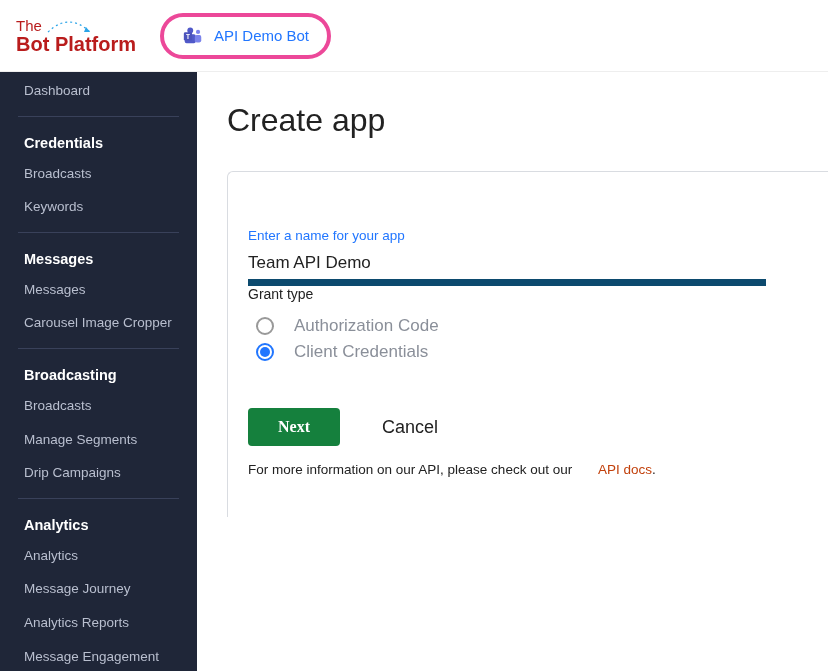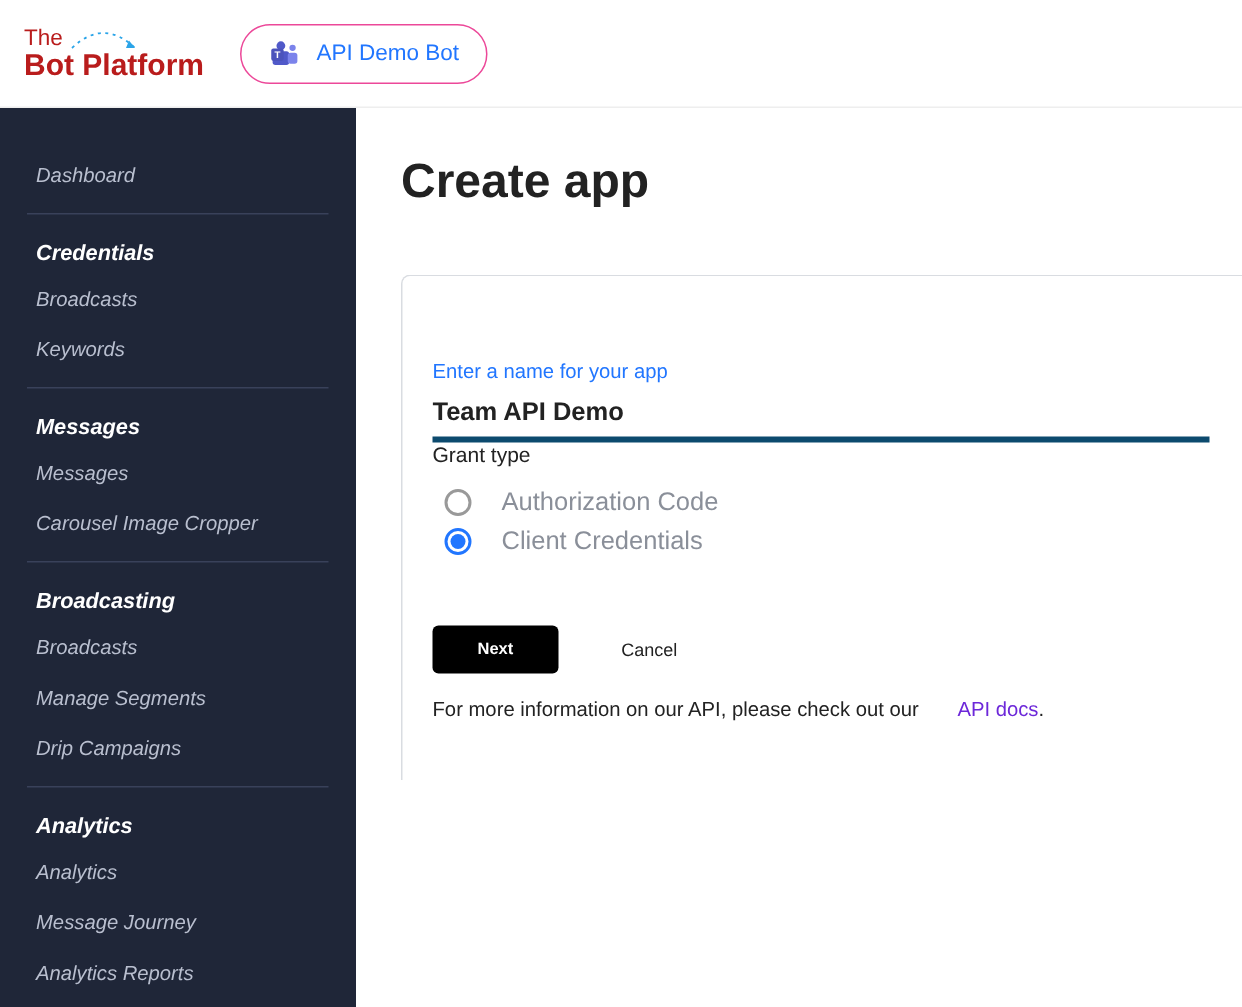--- a/index.html
+++ b/index.html
@@ -3,48 +3,48 @@
 <meta charset="utf-8">
 <style>
 * { box-sizing: border-box; margin: 0; padding: 0; }
 body { font-family: -apple-system, BlinkMacSystemFont, "Segoe UI", Helvetica, Arial, sans-serif; background: #fff; color: #222; width: 828px; height: 671px; overflow: hidden; }
 
 .topbar { height: 71px; display: flex; align-items: center; padding: 0 16px; gap: 24px; }
 .logo { display: flex; flex-direction: column; line-height: 1; font-weight: 600; font-size: 18px; color: #b91c1c; }
 .logo .line1 { font-size: 15px; font-weight: 400; display:flex; align-items:center; gap:4px;}
 .logo .line2 { font-size: 20px; font-weight: 800; }
 .logo-arc { width: 46px; height: 16px; display: inline-block; }
-.bot-chip { display: flex; align-items: center; gap: 10px; border: 1px solid #ec4899; border-radius: 28px; padding: 8px 18px; }
+.bot-chip { display: flex; align-items: center; gap: 10px; border: 4px solid #ec4899; border-radius: 28px; padding: 8px 18px; }
 .teams-icon { width: 22px; height: 22px; }
 .bot-chip-label { color: #2176ff; font-size: 15px; }
 
 .layout { display: flex; height: calc(671px - 71px); border-top: 1px solid #eee; }
-.sidebar { width: 237px; background: #1f2638; color: #c8ccd6; font-size: 14px; padding: 28px 0 0 0; overflow-y: auto; font-style: italic; }
+.sidebar { width: 197px; background: #1f2638; color: #c8ccd6; font-size: 14px; padding: 2px 0 0 0; overflow-y: auto; }
 .sidebar a, .sidebar .nav-item { display: block; padding: 6px 24px; color: #b9bfcf; text-decoration: none; cursor: pointer; line-height: 1.6; }
 .sidebar .nav-item { font-size: 13.5px; }
 .sidebar .section-title { color: #fff; font-weight: 700; font-size: 14.5px; padding: 8px 24px 6px; }
 .sidebar hr { border: none; border-top: 1px solid #39415a; margin: 8px 18px 10px; }
 
 .main { flex: 1; padding: 30px 0 0 30px; overflow: auto; }
-.page-title { font-size: 32px; font-weight: 700; color: #222; margin-bottom: 44px; }
+.page-title { font-size: 32px; font-weight: 400; color: #222; margin-bottom: 32px; }
 .card { border: 1px solid #d9dce1; border-right: none; border-bottom: none; border-radius: 6px 0 0 0; padding: 56px 0 40px 20px; width: 690px; }
 .field-label { color: #2176ff; font-size: 13.5px; margin-bottom: 6px; }
-.text-input { width: 518px; border: none; border-bottom: 4px solid #0c4a6e; font-size: 17px; padding: 4px 0 6px; outline: none; color: #222; background: transparent; font-weight: bold; }
+.text-input { width: 518px; border: none; border-bottom: 7px solid #0c4a6e; font-size: 17px; padding: 4px 0 6px; outline: none; color: #222; background: transparent; }
 .grant-block { }
 .grant-label { font-size: 14px; color: #222; margin-bottom: 14px; }
 .radio-row { display: flex; align-items: center; gap: 20px; margin: 6px 0 6px 8px; }
 .radio { width: 18px; height: 18px; border-radius: 50%; border: 2px solid #999; display: inline-flex; align-items: center; justify-content: center; cursor: pointer; }
 .radio.checked { border-color: #2176ff; }
 .radio.checked::after { content: ""; width: 10px; height: 10px; border-radius: 50%; background: #2176ff; }
 .radio-label { font-size: 17px; color: #8a8f99; }
 .actions { margin-top: 46px; display: flex; align-items: center; gap: 42px; }
-.btn-primary { background: #000000; color: #fff; border: none; border-radius: 4px; font-size: 11px; font-weight: 600; padding: 10px 30px; cursor: pointer; }
-.btn-cancel { background: none; border: none; color: #222; font-size: 12px; cursor: pointer; }
+.btn-primary { background: #15803d; color: #fff; border: none; border-radius: 4px; font-size: 16px; font-weight: 600; padding: 10px 30px; cursor: pointer; font-family: Liberation Serif, serif; }
+.btn-cancel { background: none; border: none; color: #222; font-size: 18px; cursor: pointer; }
 .info-line { margin-top: 16px; font-size: 13.5px; color: #222; }
-.info-line a { color: #6d28d9; text-decoration: none; margin-left: 22px; }
+.info-line a { color: #c2410c; text-decoration: none; margin-left: 22px; }
 </style>
 </head>
 <body>
 
 <div class="topbar">
   <div class="logo">
     <span class="line1">
       <span>The</span>
       <svg class="logo-arc" viewBox="0 0 46 16">
         <path d="M2 14 Q 23 -6 44 14" stroke="#2aa4e8" stroke-width="1.2" fill="none" stroke-dasharray="2 3"></path>

